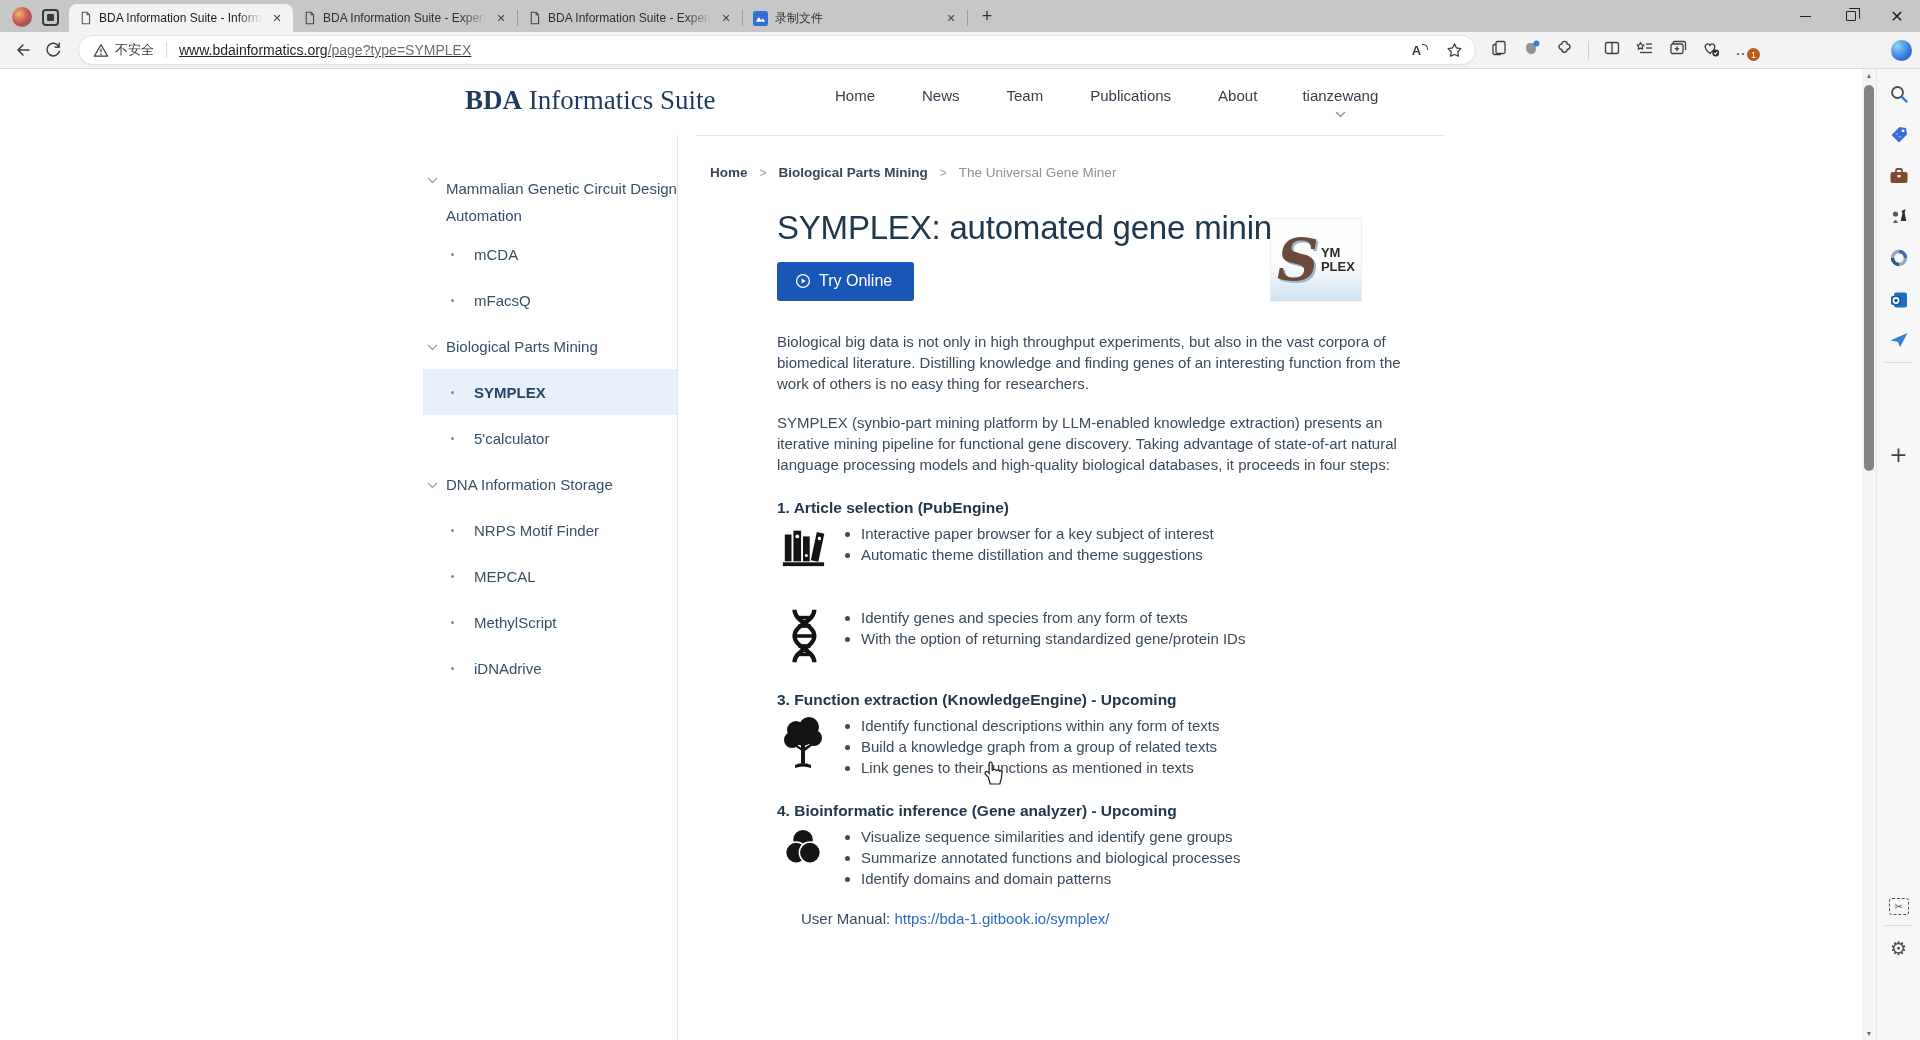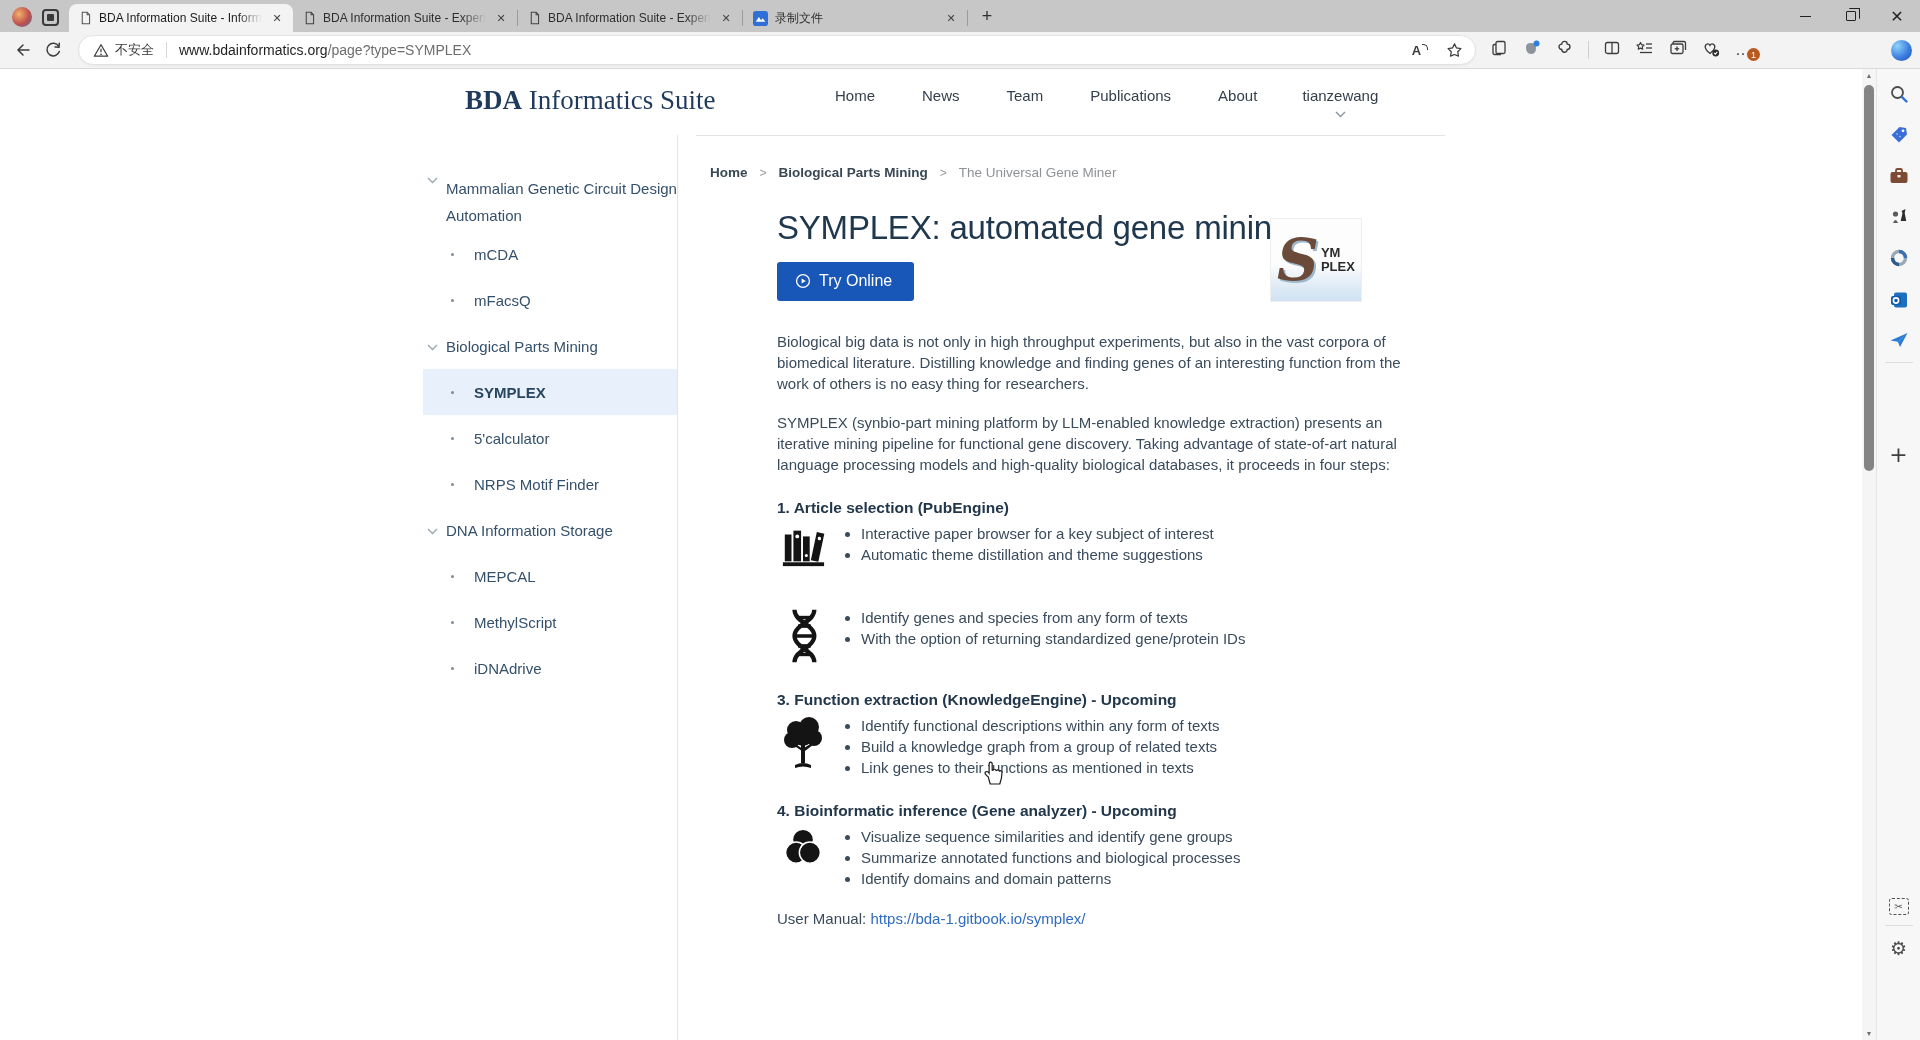--- a/index.html
+++ b/index.html
@@ -23,21 +23,21 @@
   .restore-glyph { width:10px; height:10px; border:1.3px solid #222; border-radius:1px; position:relative; }
   .restore-glyph::before { content:""; position:absolute; left:2px; top:-4px; width:10px; height:10px; border:1.3px solid #222; border-left:none; border-bottom:none; border-radius:1px; }
   .min-glyph { width:11px; height:0; border-top:1.4px solid #222; }
 
   
   .toolbar { position:relative; height:37px; background:#f3f3f3; border-bottom:1px solid #d9d9d9; display:flex; align-items:center; padding:0 8px; }
   .nav-btn { width:30px; height:28px; display:flex; align-items:center; justify-content:center; border-radius:5px; }
   .addr-pill { height:30px; flex:0 0 1398px; margin-left:10px; background:#fff; border:1px solid #e3e3e3; border-radius:16px; display:flex; align-items:center; padding:0 6px 0 14px; box-shadow:0 1px 2px rgba(0,0,0,.05); }
   .sec-chip { display:flex; align-items:center; gap:6px; font-size:13px; color:#3c3c3c; }
   .pill-sep { width:1px; height:16px; background:#d7d7d7; margin:0 12px; }
-  .url { font-size:14px; color:#1f1f1f; white-space:nowrap; }
+  .url { font-size:14px; color:#1f1f1f; white-space:nowrap;text-decoration:underline; }
   .url .path { color:#6d6d6d; }
   .pill-right { margin-left:auto; display:flex; align-items:center; gap:4px; }
   .read-aloud { font-size:13px; font-weight:bold; color:#3b3b3b; position:relative; padding-right:7px; }
   .read-aloud::after { content:""; position:absolute; right:0; top:1px; width:5px; height:5px; border:1.2px solid #3b3b3b; border-left:none; border-bottom:none; border-radius:0 5px 0 0; }
   .tb-icons { display:flex; align-items:center; gap:14px; margin-left:14px; }
   .tb-sep { width:1px; height:18px; background:#cfcfcf; }
   .dots-wrap { position:relative; font-size:16px; color:#3c3c3c; line-height:10px; }
   .dots-badge { position:absolute; right:-9px; bottom:-6px; width:13px; height:13px; border-radius:50%; background:#b85a1f; color:#fff; font-size:9px; display:flex; align-items:center; justify-content:center; }
   .copilot { width:21px; height:21px; border-radius:50%; background:radial-gradient(circle at 30% 28%, #8fd4fb, #3e7fe0 55%, #1b4fb8); margin-left:16px; }
 
@@ -78,21 +78,21 @@
   .sym-art { position:absolute; left:494px; top:10px; width:90px; height:82px; background:linear-gradient(180deg,#fdfdfd 55%, #dce9f5 85%, #cfe2f2); box-shadow:0 0 0 1px #eee; display:flex; align-items:center; justify-content:center; }
   .sym-s { font-family:"DejaVu Serif",serif; font-style:italic; font-weight:700; font-size:58px; color:#6b4a3a; text-shadow:2px 2px 0 #9db7cc; line-height:1; margin-right:2px; }
   .sym-txt { font-size:13px; font-weight:700; color:#2b2b2b; line-height:14px; }
   .body-p { font-size:15px; line-height:21px; margin-bottom:18px; }
   .body-p.second { margin-bottom:24px; }
   .step-head { font-size:15.5px; font-weight:700; color:#22374a; margin-bottom:6px; }
   .step-row { display:flex; align-items:flex-start; }
   .step-icon { flex:0 0 52px; margin-right:14px; display:flex; justify-content:center; }
   .step-row ul { list-style:disc; padding-left:18px; font-size:15px; line-height:21px; }
   .row-1 { margin-bottom:38px; } .row-2 { margin-bottom:26px; } .row-3 { margin-bottom:24px; } .row-4 { margin-bottom:21px; }
-  .manual { font-size:15px; }
+  .manual { font-size:15px;margin-left:24px; }
   .manual a { color:#2f6bbf; text-decoration:none; cursor:pointer; }
 
   
   .cursor { position:absolute; left:982px; top:690px; z-index:50; }
 
   
   .pg-scroll { position:absolute; right:44px; top:0; bottom:0; width:14px; background:#f5f5f5; }
   .pg-arrow { position:absolute; left:0; width:14px; text-align:center; font-size:7px; color:#707070; }
   .pg-thumb { position:absolute; left:2px; top:16px; width:10px; height:386px; background:#848484; border-radius:5px; }
 
@@ -295,30 +295,30 @@
         <span class="side-label">Biological Parts Mining</span>
       </div>
       <div class="side-item child active-item">
           <span class="dot"></span>
           <span class="side-label">SYMPLEX</span>
         </div>
       <div class="side-item child">
           <span class="dot"></span>
           <span class="side-label">5'calculator</span>
         </div>
-      <div class="side-item child">
-          <span class="dot"></span>
-          <span class="side-label">NRPS Motif Finder</span>
-        </div>
       <div class="side-item section">
         <svg class="chev" viewBox="0 0 11 7">
             <path d="M1 1 L5.5 5.5 L10 1" fill="none" stroke="#9aa7b2" stroke-width="1.4"></path>
           </svg>
         <span class="side-label">DNA Information Storage</span>
       </div>
+      <div class="side-item child">
+          <span class="dot"></span>
+          <span class="side-label">NRPS Motif Finder</span>
+        </div>
       <div class="side-item child">
           <span class="dot"></span>
           <span class="side-label">MEPCAL</span>
         </div>
       <div class="side-item child">
           <span class="dot"></span>
           <span class="side-label">MethylScript</span>
         </div>
       <div class="side-item child">
           <span class="dot"></span>

